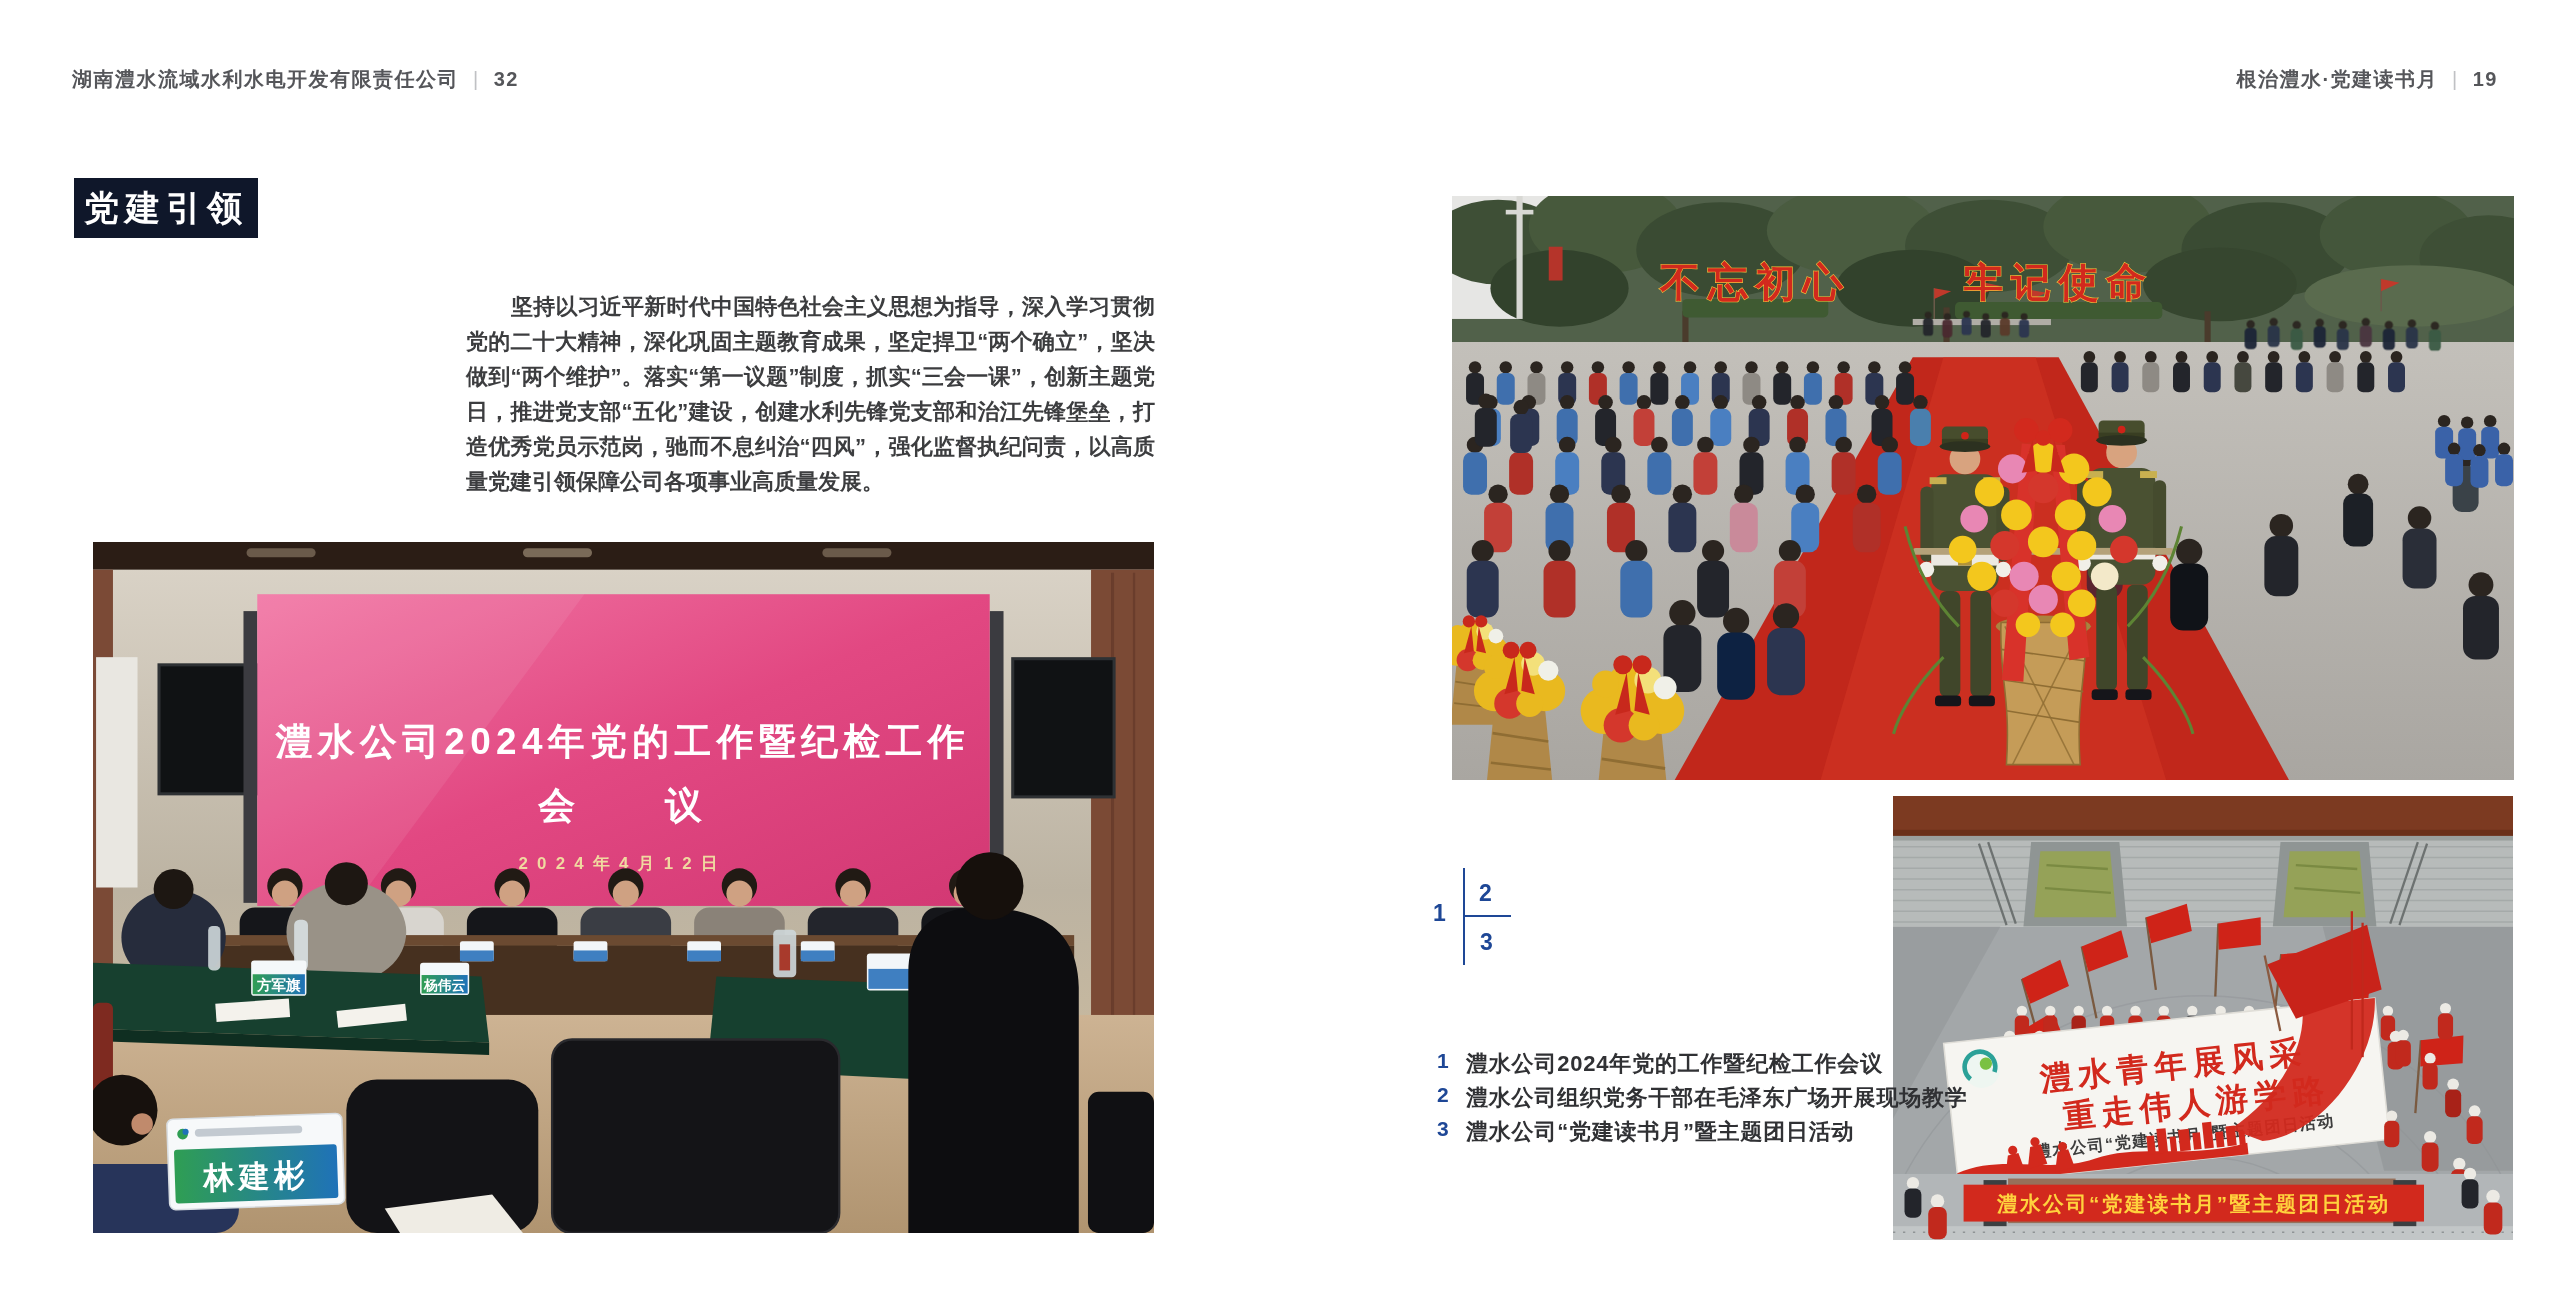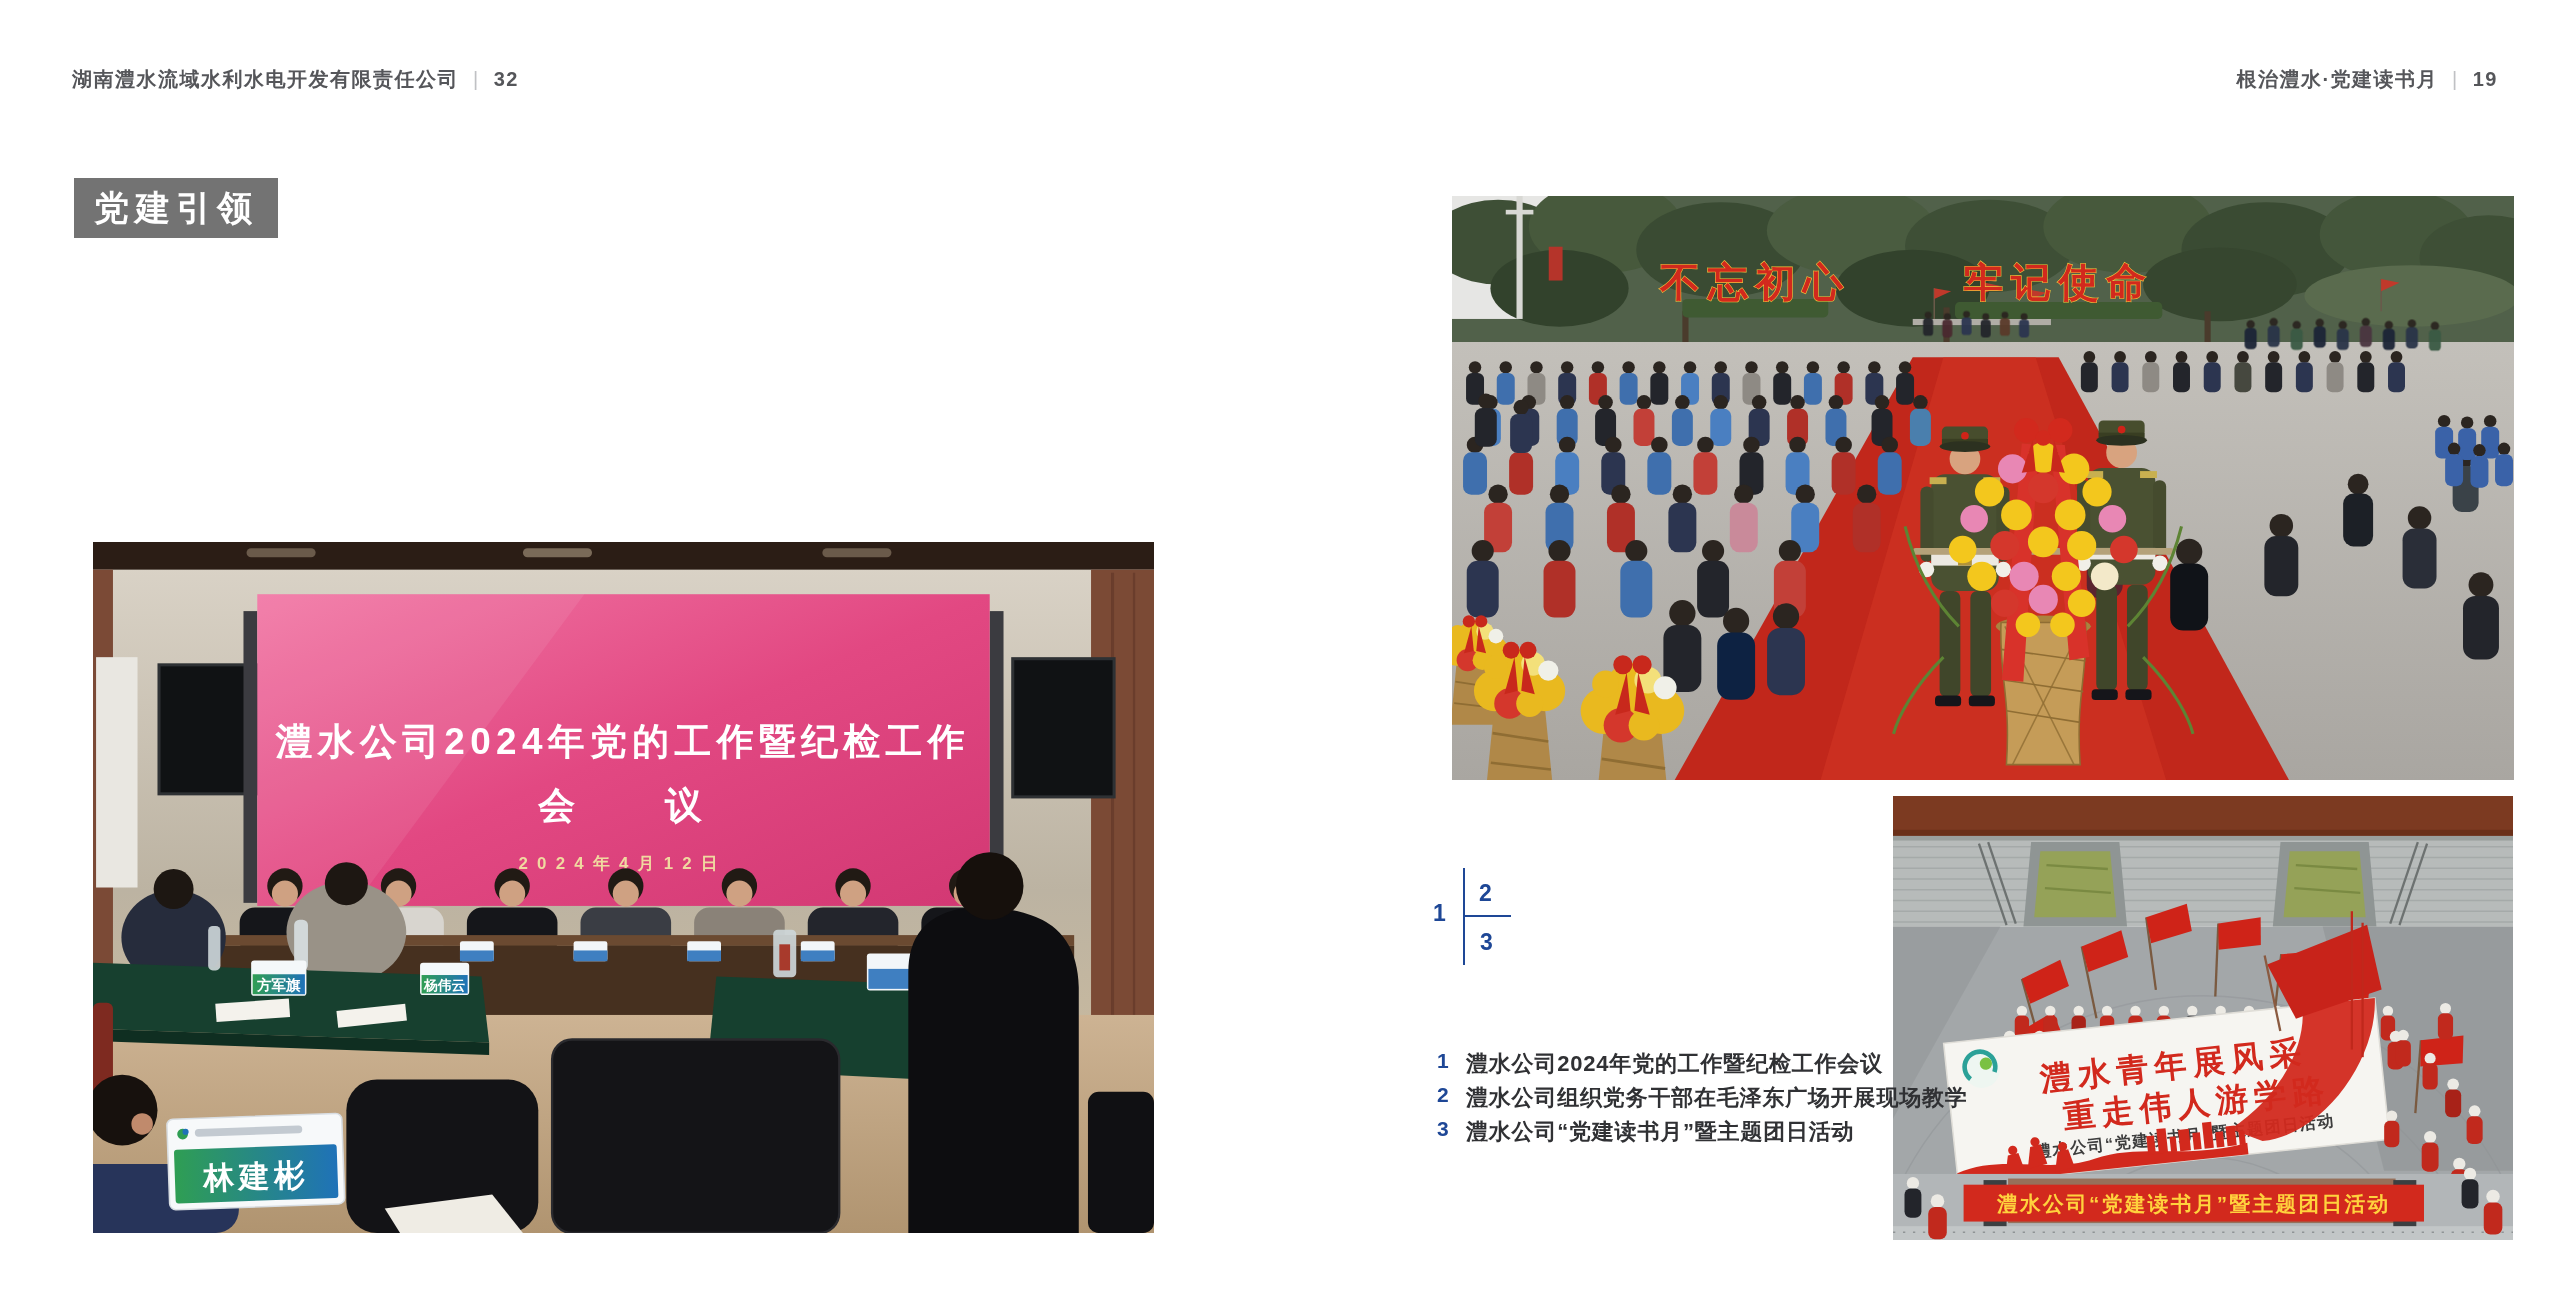--- a/index.html
+++ b/index.html
@@ -2,21 +2,21 @@
 <html style="font-size:12.3px"><head>
 <meta charset="utf-8">
 <style>
   html,body{margin:0;padding:0;background:#ffffff;}
   .page{position:relative;width:2576px;height:1306px;background:#fff;overflow:hidden;
         font-family:"Liberation Sans",sans-serif;}
   .hdr{position:absolute;top:66px;font-size:20px;font-weight:bold;color:#55565a;letter-spacing:1.5px;white-space:nowrap;}
   .hdr .sep{color:#c0c1c4;font-weight:normal;margin:0 14px;}
   .hdr-left{left:72px;}
   .hdr-right{right:78px;text-align:right;}
-  .badge{position:absolute;left:74px;top:178px;height:60px;padding:0 20px;background:#737373;
+  .badge{position:absolute;left:74px;top:178px;height:60px;padding:0 10px;background:#0f172a;
          color:#fff;font-size:35px;font-weight:bold;letter-spacing:6.1px;display:flex;align-items:center;}
   .para{position:absolute;left:466px;top:289px;width:689px;font-size:22px;line-height:35px;
         font-weight:bold;color:#3c3d3f;text-align:justify;text-indent:45px;}
   figure.photo{position:absolute;margin:0;padding:16px;overflow:hidden;}
   figure.photo svg{display:block;}
   .mk-num{position:absolute;font-size:23px;font-weight:bold;color:#1e4796;}
   .mk-line{position:absolute;background:#1e4796;}
   .captions{position:absolute;left:1437px;top:1049px;}
   .cap-row{display:flex;align-items:flex-start;height:34px;}
   .cap-num{width:29px;font-size:21px;font-weight:bold;color:#1e4796;}
@@ -29,20 +29,21 @@
 
   <div class="hdr hdr-left">
     <span>湖南澧水流域水利水电开发有限责任公司</span><span class="sep">|</span><span class="pg">32</span>
   </div>
   <div class="hdr hdr-right">
     <span>根治澧水·党建读书月</span><span class="sep">|</span><span class="pg">19</span>
   </div>
 
   <div class="badge">党建引领</div>
 
+  <div class="para">坚持以习近平新时代中国特色社会主义思想为指导，深入学习贯彻党的二十大精神，深化巩固主题教育成果，坚定捍卫“两个确立”，坚决做到“两个维护”。落实“第一议题”制度，抓实“三会一课”，创新主题党日，推进党支部“五化”建设，创建水利先锋党支部和治江先锋堡垒，打造优秀党员示范岗，驰而不息纠治“四风”，强化监督执纪问责，以高质量党建引领保障公司各项事业高质量发展。</div>
 
   <figure class="photo" style="left:77px;top:526px;width:1061px;height:691px;">
   <svg width="100%" height="100%" viewBox="0 0 1382 900" preserveAspectRatio="none">
     <defs>
       <linearGradient id="p1wall" x1="0" y1="0" x2="0" y2="1">
         <stop offset="0" stop-color="#d9d2c6"></stop>
             <stop offset="0.7" stop-color="#bcb3a2"></stop>
             <stop offset="1" stop-color="#c6b89f"></stop>
       </linearGradient>
       <linearGradient id="p1screen" x1="0" y1="0" x2="1" y2="1">

